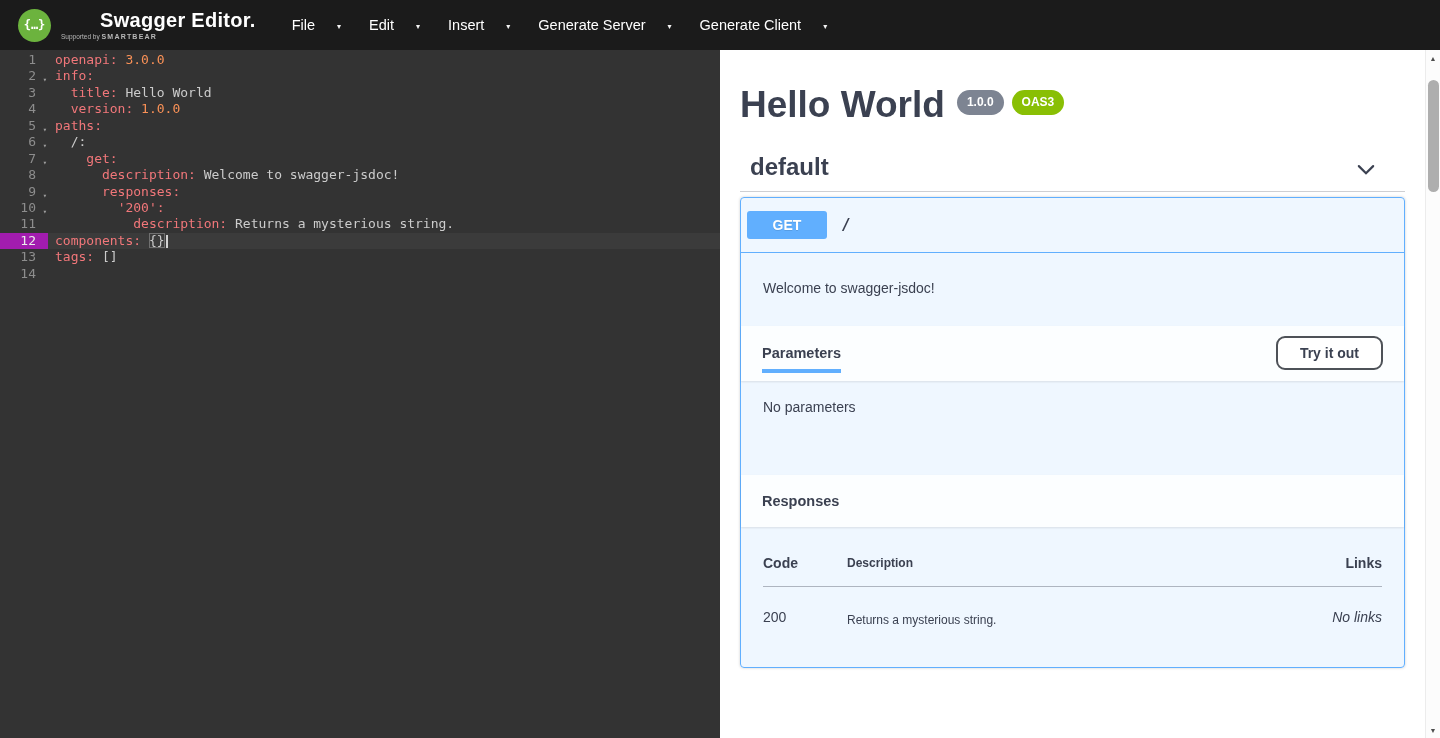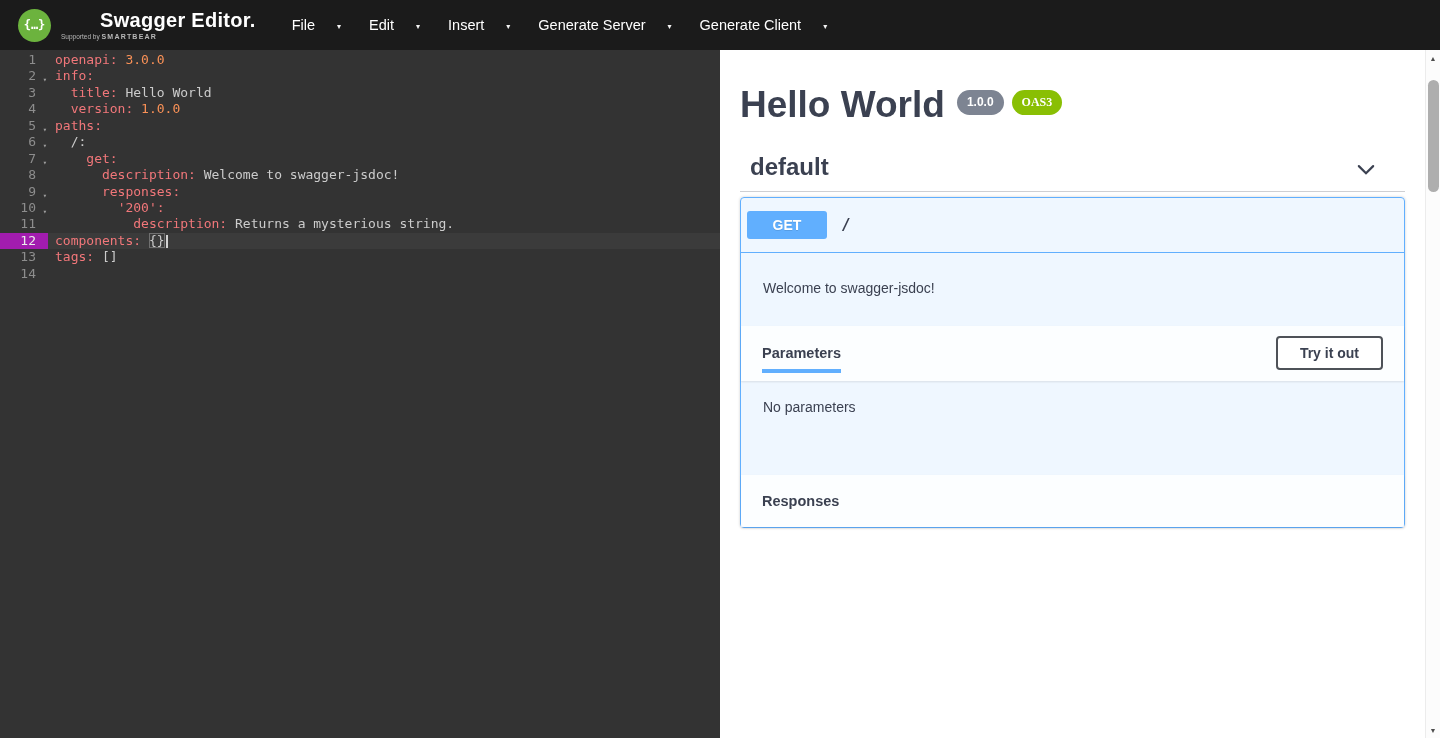--- a/index.html
+++ b/index.html
@@ -44,21 +44,21 @@
   
   .preview { position:absolute; top:50px; left:720px; width:705px; height:688px;
              background:#fff; overflow:hidden; color:#3b4151; }
   .preview-inner { padding:36px 20px 0; }
   .api-title { display:flex; align-items:flex-start; gap:12px;
                font-size:37px; font-weight:700; color:#3b4151; line-height:1.05; }
   .badges { display:flex; gap:8px; margin-top:4px; }
   .pill { font-size:12px; font-weight:700; color:#fff; border-radius:57px;
           padding:4px 10px; line-height:1.4; }
   .version-badge { background:#7d8492; }
-  .oas-badge { background:#89bf04;font-family:Liberation Serif, serif; }
+  .oas-badge { background:#89bf04; }
 
   .tag-section { margin-top:28px; padding:0 10px 10px 10px; display:flex;
                  justify-content:space-between; align-items:flex-end;
                  border-bottom:1px solid rgba(59,65,81,.25); cursor:pointer; }
   .tag-name { font-size:24px; font-weight:700; color:#3b4151; }
   .chevron { margin-right:18px; flex:none; }
 
   .opblock { margin-top:5px; border:1px solid #61affe; border-radius:4px;
              background:rgba(97,175,254,.1); box-shadow:0 0 3px rgba(0,0,0,.19); }
   .opblock-summary { display:flex; align-items:center; gap:10px; padding:13px 6px;
@@ -69,21 +69,21 @@
   .path { font-family:"DejaVu Sans Mono", monospace; font-size:16px; font-weight:600;
           color:#3b4151; padding-left:4px; }
   .op-desc { padding:27px 22px 30px; font-size:14px; color:#3b4151; }
   .section-header { display:flex; justify-content:space-between; align-items:center;
                     height:55px; padding:0 21px; background:rgba(255,255,255,.8);
                     box-shadow:0 1px 2px rgba(0,0,0,.1); }
   .tab-label { font-size:14.5px; font-weight:700; color:#3b4151;
                position:relative; display:inline-block; cursor:pointer; }
   .tab-label::after { content:""; position:absolute; left:0; right:0; bottom:-12px;
                       height:4px; background:#61affe; }
-  .try-btn { background:#fff; border:2px solid #4e5258; border-radius:4px;
+  .try-btn { background:#fff; border:2px solid #4e5258; border-radius:9px;
              padding:7px 22px; font-size:14px; font-weight:600; color:#3b4151;
              font-family:"Liberation Sans", sans-serif; cursor:pointer; }
   .params-body { padding:18px 22px 60px; font-size:14px; color:#3b4151; }
   .responses-header { height:52px; }
   .responses-title { font-size:14.5px; font-weight:700; color:#3b4151; }
   .responses-wrapper { padding:28px 22px 40px; }
   table { width:100%; border-collapse:collapse; text-align:left; }
   th { color:#3b4151; border-bottom:1px solid rgba(59,65,81,.2); padding:0 0 15px; font-weight:700; }
   th.col-code { font-size:14px; width:84px; }
   th.col-desc { font-size:12px; }
@@ -234,20 +234,38 @@
           <span class="tab-label">Parameters</span>
           <button class="try-btn">Try it out</button>
         </div>
 
         <div class="params-body">No parameters</div>
 
         <div class="section-header responses-header">
           <span class="responses-title">Responses</span>
         </div>
 
+        <div class="responses-wrapper">
+          <table class="responses-table">
+            <thead>
+              <tr>
+                <th class="col-code">Code</th>
+                <th class="col-desc">Description</th>
+                <th class="col-links">Links</th>
+              </tr>
+            </thead>
+            <tbody>
+                <tr>
+                  <td class="col-code">200</td>
+                  <td class="col-desc">Returns a mysterious string.</td>
+                  <td class="col-links">No links</td>
+                </tr>
+              </tbody>
+          </table>
+        </div>
       </div>
 
     </div>
   </section>
 
   <div class="scrollbar">
     <div class="sb-arrow up">▲</div>
     <div class="sb-thumb"></div>
     <div class="sb-arrow down">▼</div>
   </div>

